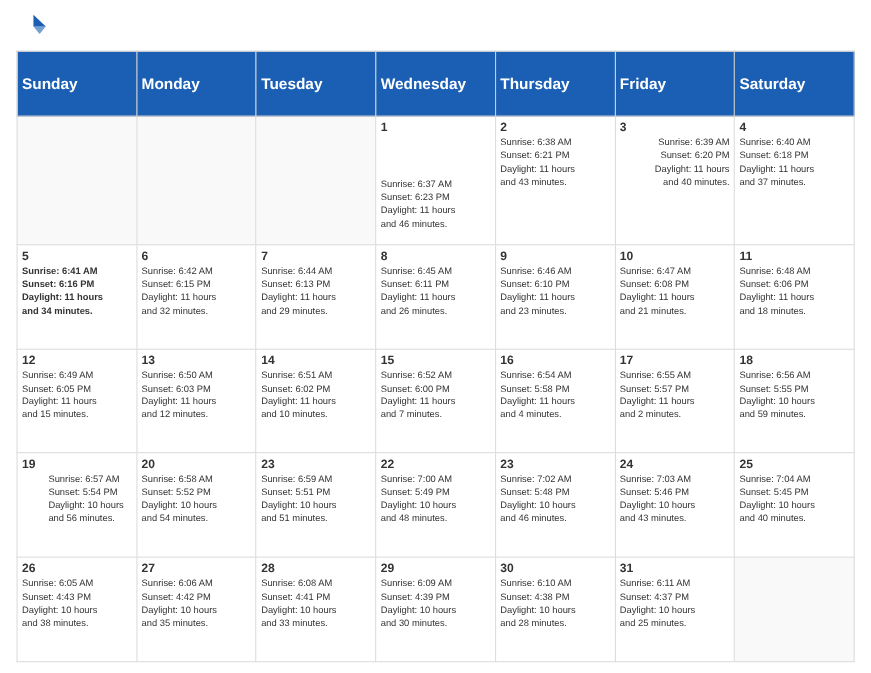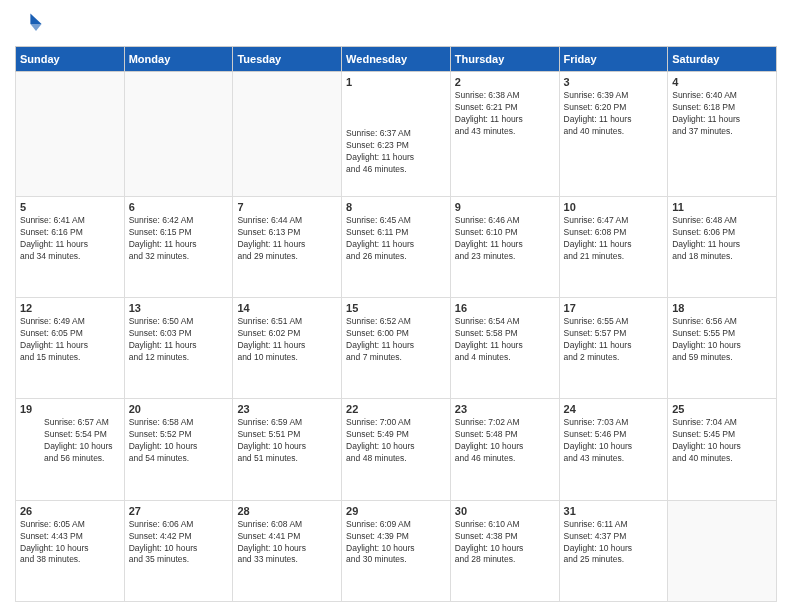--- a/index.html
+++ b/index.html
@@ -53,22 +53,22 @@
     }
     .calendar {
       flex: 1;
       border-collapse: collapse;
       width: 100%;
       table-layout: fixed;
     }
     .calendar th {
       background-color: #1a5fb4;
       color: #fff;
-      font-size: 11px;
-      padding: 6px 4px;
+      font-size: 14px;
+      padding: 21px 4px;
       text-align: left;
       border: 1px solid #ccc;
     }
     .calendar td {
       vertical-align: top;
       border: 1px solid #ddd;
       padding: 4px 4px;
       font-size: 9px;
       color: #333;
       background: #fff;
@@ -135,37 +135,37 @@
           </td>
           <td>
             <div class="day-number">2</div>
             <div class="day-info" style="white-space: pre-line;">Sunrise: 6:38 AM
 Sunset: 6:21 PM
 Daylight: 11 hours
 and 43 minutes.</div>
           </td>
           <td>
             <div class="day-number">3</div>
-            <div class="day-info" style="white-space: pre-line;">Sunrise: 6:39 AM
+            <div class="day-info" style="white-space: pre-line; text-align: right;">Sunrise: 6:39 AM
 Sunset: 6:20 PM
 Daylight: 11 hours
 and 40 minutes.</div>
           </td>
           <td>
             <div class="day-number">4</div>
             <div class="day-info" style="white-space: pre-line;">Sunrise: 6:40 AM
 Sunset: 6:18 PM
 Daylight: 11 hours
 and 37 minutes.</div>
           </td>
         </tr>
         <tr>
           <td>
             <div class="day-number">5</div>
-            <div class="day-info" style="white-space: pre-line;">Sunrise: 6:41 AM
+            <div class="day-info" style="white-space: pre-line; font-weight: bold;">Sunrise: 6:41 AM
 Sunset: 6:16 PM
 Daylight: 11 hours
 and 34 minutes.</div>
           </td>
           <td>
             <div class="day-number">6</div>
             <div class="day-info" style="white-space: pre-line;">Sunrise: 6:42 AM
 Sunset: 6:15 PM
 Daylight: 11 hours
 and 32 minutes.</div>

